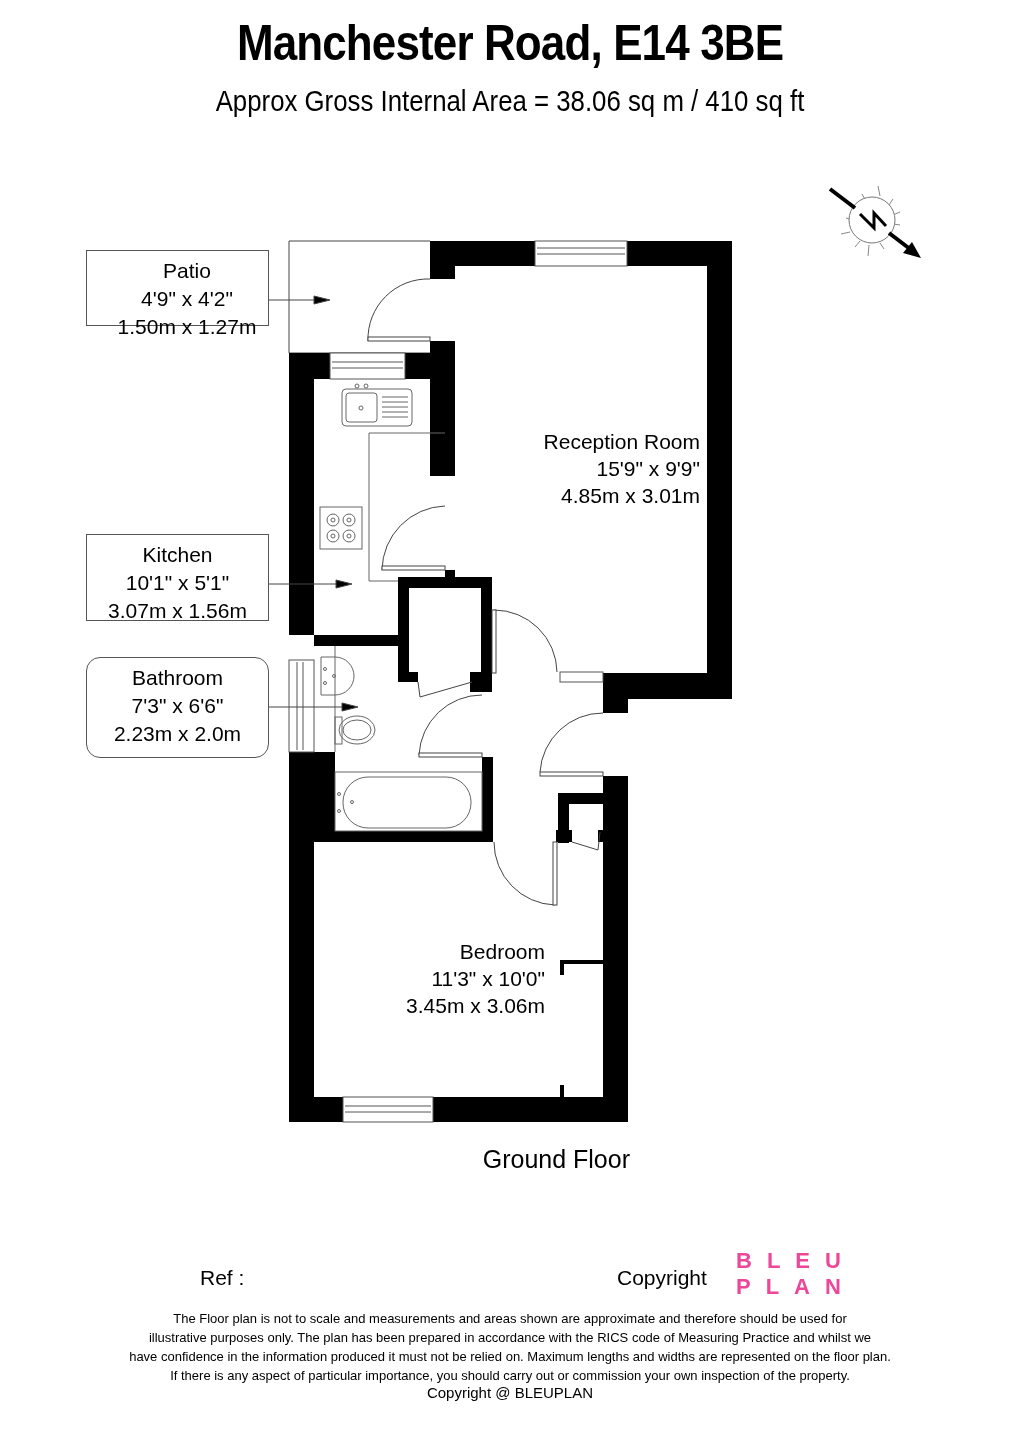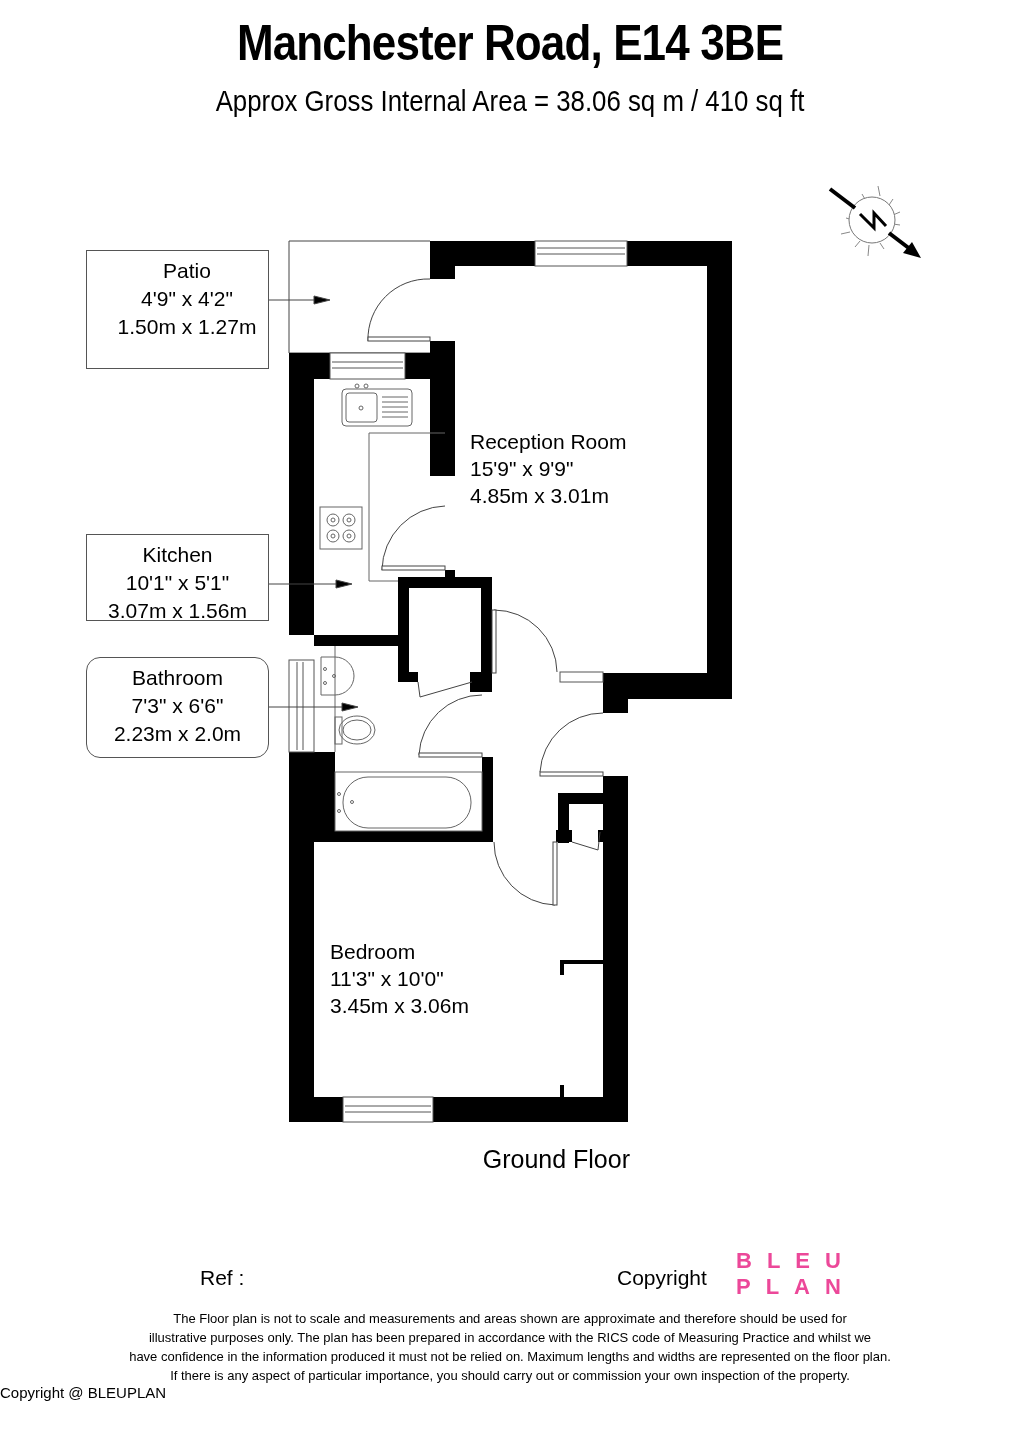--- a/index.html
+++ b/index.html
@@ -1,28 +1,28 @@
 <!DOCTYPE html>
 <html><head>
 <meta charset="utf-8">
 <style>
   html, body { margin: 0; padding: 0; background: #ffffff; }
   body { width: 1020px; height: 1442px; position: relative; overflow: hidden; font-family: "Liberation Sans", sans-serif; color: #000; }
   .title { position: absolute; left: 0; width: 1020px; top: 14px; text-align: center; font-size: 50px; font-weight: bold; letter-spacing: -1px; transform: scaleX(0.88); transform-origin: center; }
   .subtitle { position: absolute; left: 0; width: 1020px; top: 84px; text-align: center; font-size: 30px; transform: scaleX(0.86); transform-origin: center; }
   svg.plan { position: absolute; left: 0; top: 0; }
   .label-box { position: absolute; border: 1px solid #555; background: #fff; text-align: center; font-size: 21px; line-height: 28px; box-sizing: border-box; padding-top: 6px; }
-  .room-label { position: absolute; text-align: left; font-size: 21px; line-height: 27px; }
+  .room-label { position: absolute; text-align: right; font-size: 21px; line-height: 27px; }
   .floor-name { position: absolute; left: 380px; width: 250px; top: 1145px; text-align: right; font-size: 25px; }
   .ref { position: absolute; left: 200px; top: 1266px; font-size: 21px; }
   .copyright-label { position: absolute; left: 617px; top: 1266px; font-size: 21px; }
   .logo { position: absolute; left: 736px; top: 1248px; color: #ec4899; font-weight: bold; font-size: 22px; line-height: 26px; letter-spacing: 15px; }
   .disclaimer { position: absolute; left: 60px; width: 900px; top: 1309px; text-align: center; font-size: 13px; line-height: 19px; }
   .disclaimer p { margin: 0; }
-  .footer-copy { position: absolute; left: 0; width: 1020px; top: 1384px; text-align: left; font-size: 15px; }
+  .footer-copy { position: absolute; left: 0; width: 1020px; top: 1384px; text-align: center; font-size: 15px; }
 </style>
 </head>
 <body>
 
 <div class="title">Manchester Road, E14 3BE</div>
 <div class="subtitle">Approx Gross Internal Area = 38.06 sq m / 410 sq ft</div>
 
 <svg class="plan" width="1020" height="1442" viewBox="0 0 1020 1442">
 
   <g>
@@ -194,21 +194,21 @@
   <g stroke="#444" stroke-width="1" fill="#000">
     <line x1="268" y1="300" x2="315" y2="300"></line>
     <polygon points="330,300 314,296 314,304"></polygon>
     <line x1="268" y1="584" x2="338" y2="584"></line>
     <polygon points="352,584 336,580 336,588"></polygon>
     <line x1="268" y1="707" x2="342" y2="707"></line>
     <polygon points="358,707 342,703 342,711"></polygon>
   </g>
 </svg>
 
-<div class="label-box" style="left:86px; top:250px; width:183px; height:119px;padding-left:19px;">
+<div class="label-box" style="left:86px; top:250px; width:183px; height:76px;padding-left:19px;">
   <div>Patio</div>
   <div>4'9" x 4'2"</div>
   <div>1.50m x 1.27m</div>
 </div>
 <div class="label-box" style="left:86px; top:534px; width:183px; height:87px;">
   <div>Kitchen</div>
   <div>10'1" x 5'1"</div>
   <div>3.07m x 1.56m</div>
 </div>
 <div class="label-box" style="left:86px; top:657px; width:183px; height:101px;border-radius:14px;">

